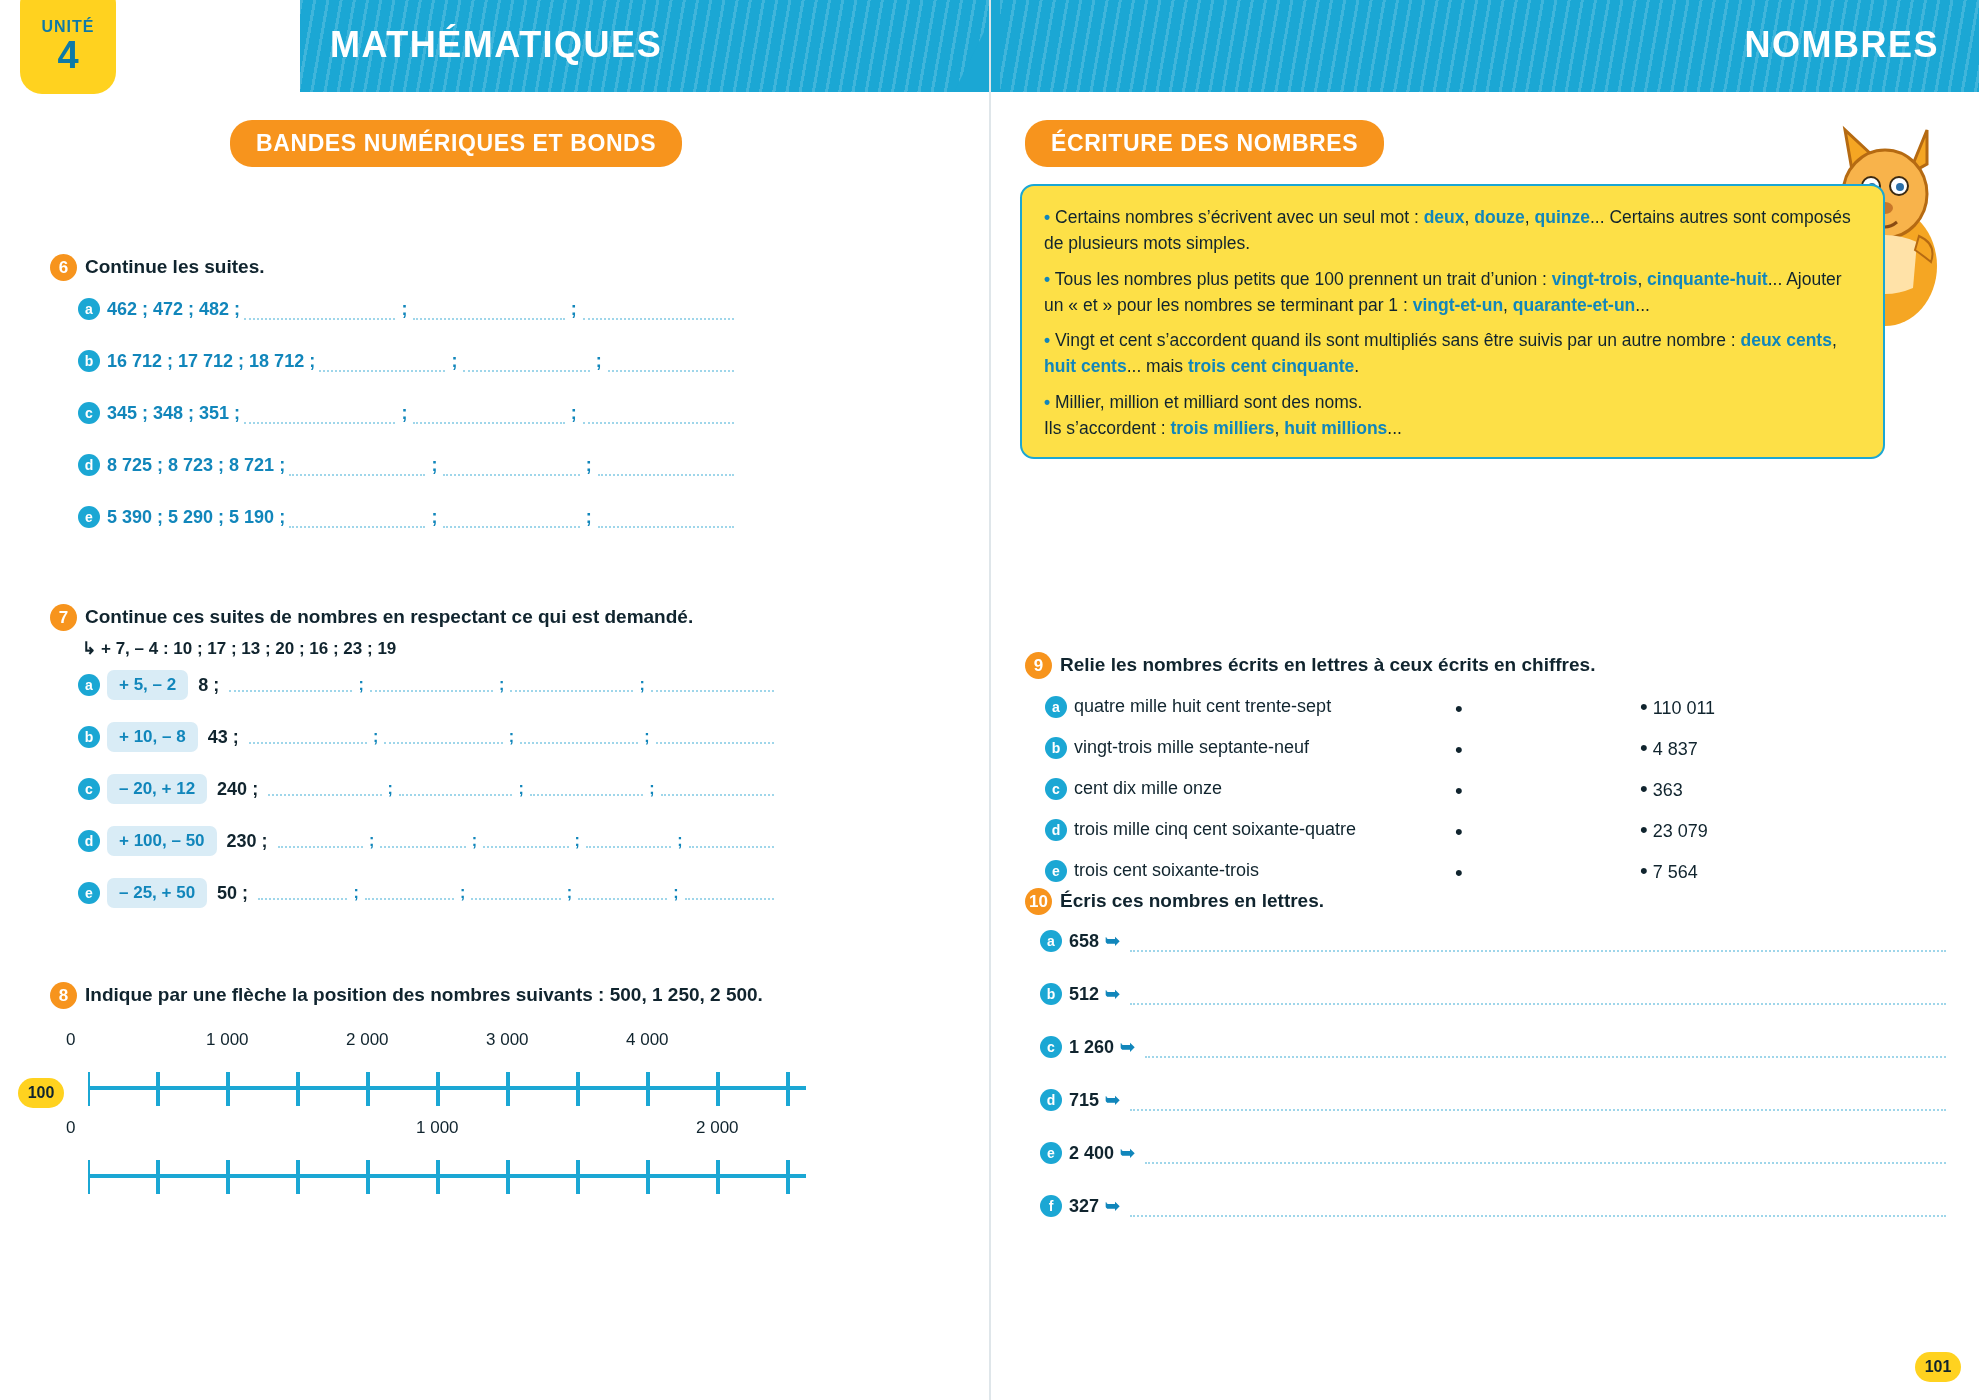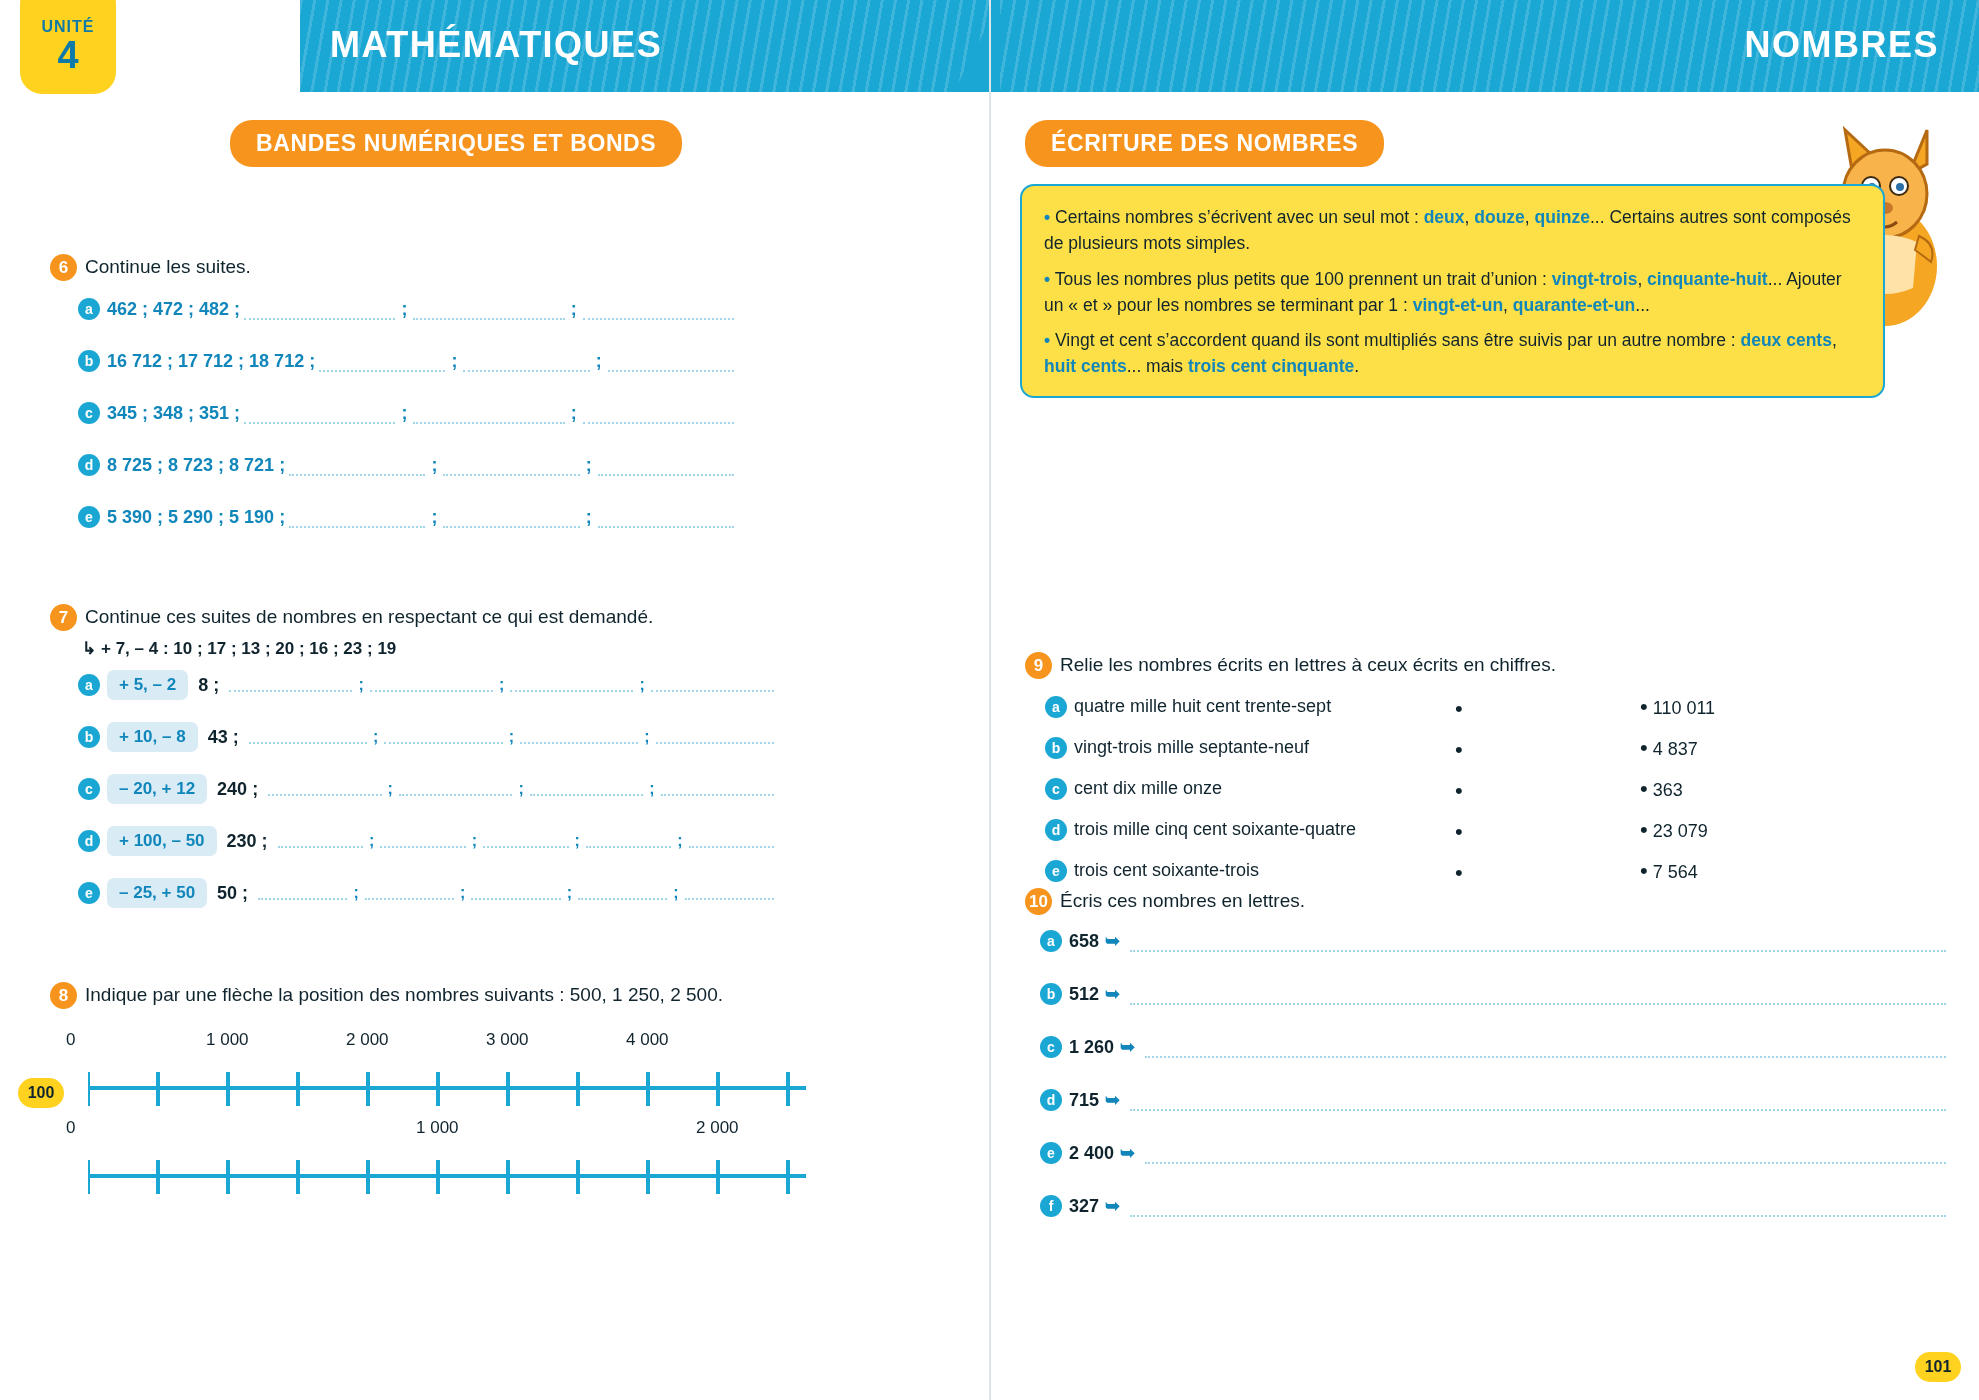--- a/index.html
+++ b/index.html
@@ -64,21 +64,21 @@
   
   .exnum{
     display:inline-block; width:27px; height:27px; border-radius:50%;
     background:#f7941d; color:#fff; font-weight:bold; font-size:17px;
     text-align:center; line-height:27px; vertical-align:middle;
     margin-right:8px;
   }
   .ex-head{
     position:absolute; font-size:19px; color:#10242e; font-weight:bold;
   }
-  .ex-head .txt{ font-weight:normal; }
+  .ex-head .txt{ font-weight:bold; }
 
   .itemletter{
     display:inline-block; width:22px; height:22px; border-radius:50%;
     background:#1ba7d4; color:#fff; font-weight:bold; font-size:14px;
     text-align:center; line-height:22px; margin-right:7px;
   }
 
   .numbers{ color:#1186bb; font-weight:bold; font-size:18px; }
   .dots{
     flex:1 1 auto; border-bottom:2px dotted #9fd6ea; height:14px; margin:0 4px;
@@ -335,20 +335,21 @@
       <path d="M50 106 q12 10 24 0" stroke="#8a4b12" stroke-width="3" fill="none"></path>
       <path d="M30 126 q32 -14 64 0 l-4 46 q-28 12 -56 0 Z" fill="#ffe2a8"></path>
       <path d="M96 120 q18 8 12 26 q-10 -8 -16 -12 Z" fill="#f5a623" stroke="#b56a12" stroke-width="2"></path>
     </svg>
 
     <div class="infobox">
       <div id="rules">
           <p><span class="bullet">•</span> <span>Certains nombres s’écrivent avec un seul mot : </span><span class="bl">deux</span><span>, </span><span class="bl">douze</span><span>, </span><span class="bl">quinze</span><span>... Certains autres sont composés de plusieurs mots simples.</span></p>
           <p><span class="bullet">•</span> <span>Tous les nombres plus petits que 100 prennent un trait d’union : </span><span class="bl">vingt-trois</span><span>, </span><span class="bl">cinquante-huit</span><span>... Ajouter un « et » pour les nombres se terminant par 1 : </span><span class="bl">vingt-et-un</span><span>, </span><span class="bl">quarante-et-un</span><span>...</span></p>
           <p><span class="bullet">•</span> <span>Vingt et cent s’accordent quand ils sont multipliés sans être suivis par un autre nombre : </span><span class="bl">deux cents</span><span>, </span><span class="bl">huit cents</span><span>... mais </span><span class="bl">trois cent cinquante</span><span>.</span></p>
+          <p><span class="bullet">•</span> <span>Millier, million et milliard sont des noms.</span><span><br>Ils s’accordent : </span><span class="bl">trois milliers</span><span>, </span><span class="bl">huit millions</span><span>...</span></p>
         </div>
     </div>
 
     <div class="ex-head" style="left:35px; top:560px; width:900px;">
       <span class="exnum">9</span><span class="txt">Relie les nombres écrits en lettres à ceux écrits en chiffres.</span>
     </div>
     <div id="ex9-words">
         <div class="match-col-left" style="top: 604px; width: 648px;"><span class="itemletter">a</span><span>quatre mille huit cent trente-sept</span><span class="dotmark" style="position:absolute; left:410px; top:2px;">•</span></div>
         <div class="match-col-left" style="top: 645px; width: 620px;"><span class="itemletter">b</span><span>vingt-trois mille septante-neuf</span><span class="dotmark" style="position:absolute; left:410px; top:2px;">•</span></div>
         <div class="match-col-left" style="top: 686px; width: 620px;"><span class="itemletter">c</span><span>cent dix mille onze</span><span class="dotmark" style="position:absolute; left:410px; top:2px;">•</span></div>

